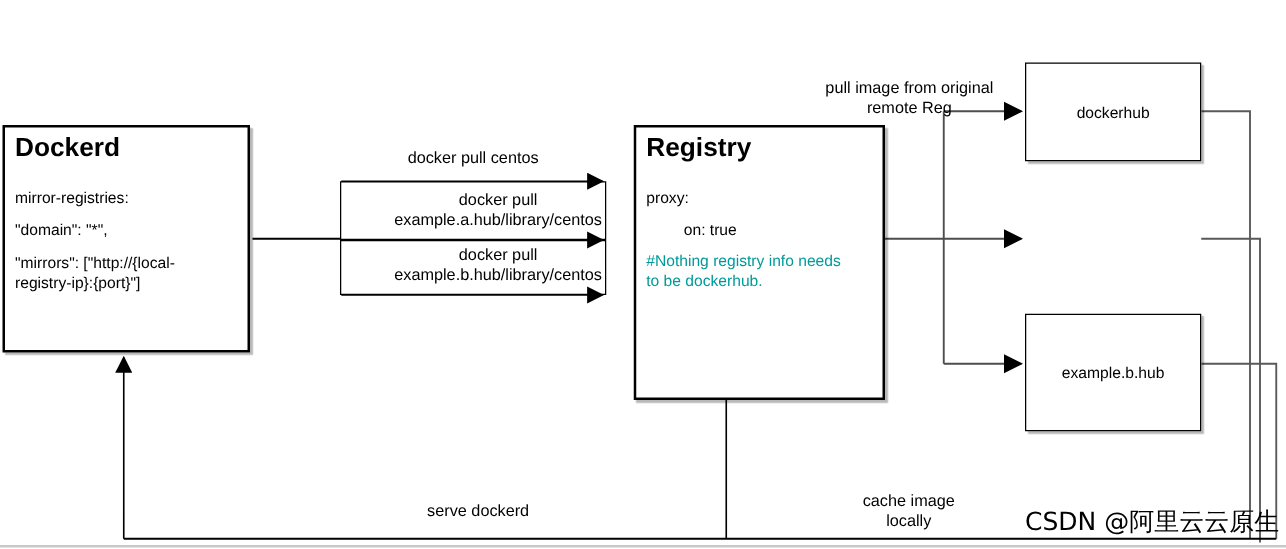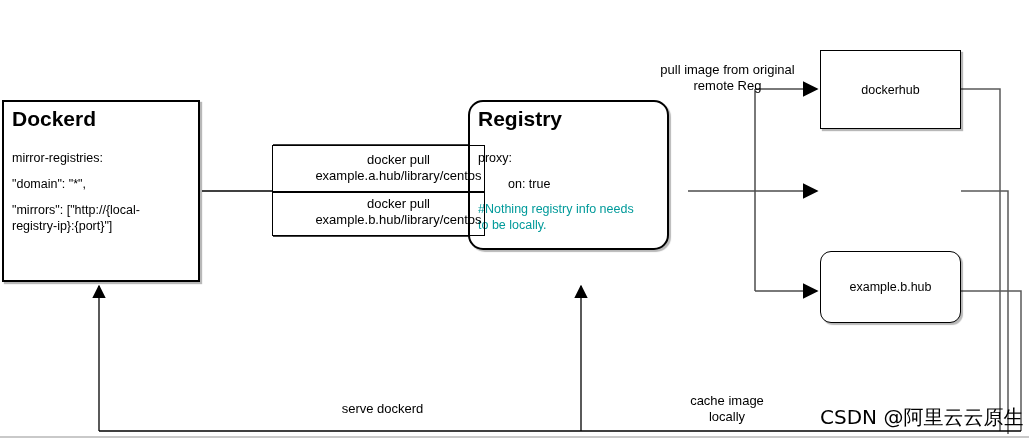--- a/index.html
+++ b/index.html
@@ -60,35 +60,36 @@
 
 
   <div class="node big" style="left:2px;top:100px;width:198px;height:182px;">
     <div class="node-title">Dockerd</div>
     <div class="bl" style="top:48px;">mirror-registries:</div>
     <div class="bl" style="top:74px;">"domain": "*",</div>
     <div class="bl" style="top:100px;width:180px;">"mirrors": ["http://{local-
 registry-ip}:{port}"]</div>
   </div>
 
-  <div class="node big" style="left:468px;top:100px;width:201px;height:150px;border-radius:15px;">
+  <div class="node big" style="left:507px;top:100px;width:201px;height:220px;">
     <div class="node-title">Registry</div>
     <div class="bl" style="top:48px;">proxy:</div>
     <div class="bl" style="top:74px;left:38px;">on: true</div>
     <div class="bl" id="comment-line" style="top:99px;width:186px;">#Nothing registry info needs
-to be locally.</div>
+to be dockerhub.</div>
   </div>
 
   <div class="node small" style="left:820px;top:50px;width:141px;height:79px;">
     <span>dockerhub</span>
   </div>
-  <div class="node small" style="left:820px;top:251px;width:141px;height:72px;border-radius:11px;">
+  <div class="node small" style="left:820px;top:251px;width:141px;height:94px;">
     <span>example.b.hub</span>
   </div>
 
+  <div class="edge-label" style="left:272px;top:106px;width:213px;">docker pull centos</div>
   <div class="labelrect" style="left:272px;top:145px;width:213px;height:47px;padding-top:6px;">docker pull
 example.a.hub/library/centos</div>
   <div class="labelrect" style="left:272px;top:192px;width:213px;height:44px;padding-top:3px;">docker pull
 example.b.hub/library/centos</div>
 
   <div class="edge-label" style="left:640px;top:50px;width:175px;">pull image from original
 remote Reg</div>
   <div class="edge-label" style="left:300px;top:389px;width:165px;">serve dockerd</div>
   <div class="edge-label" style="left:652px;top:381px;width:150px;">cache image
 locally</div>

